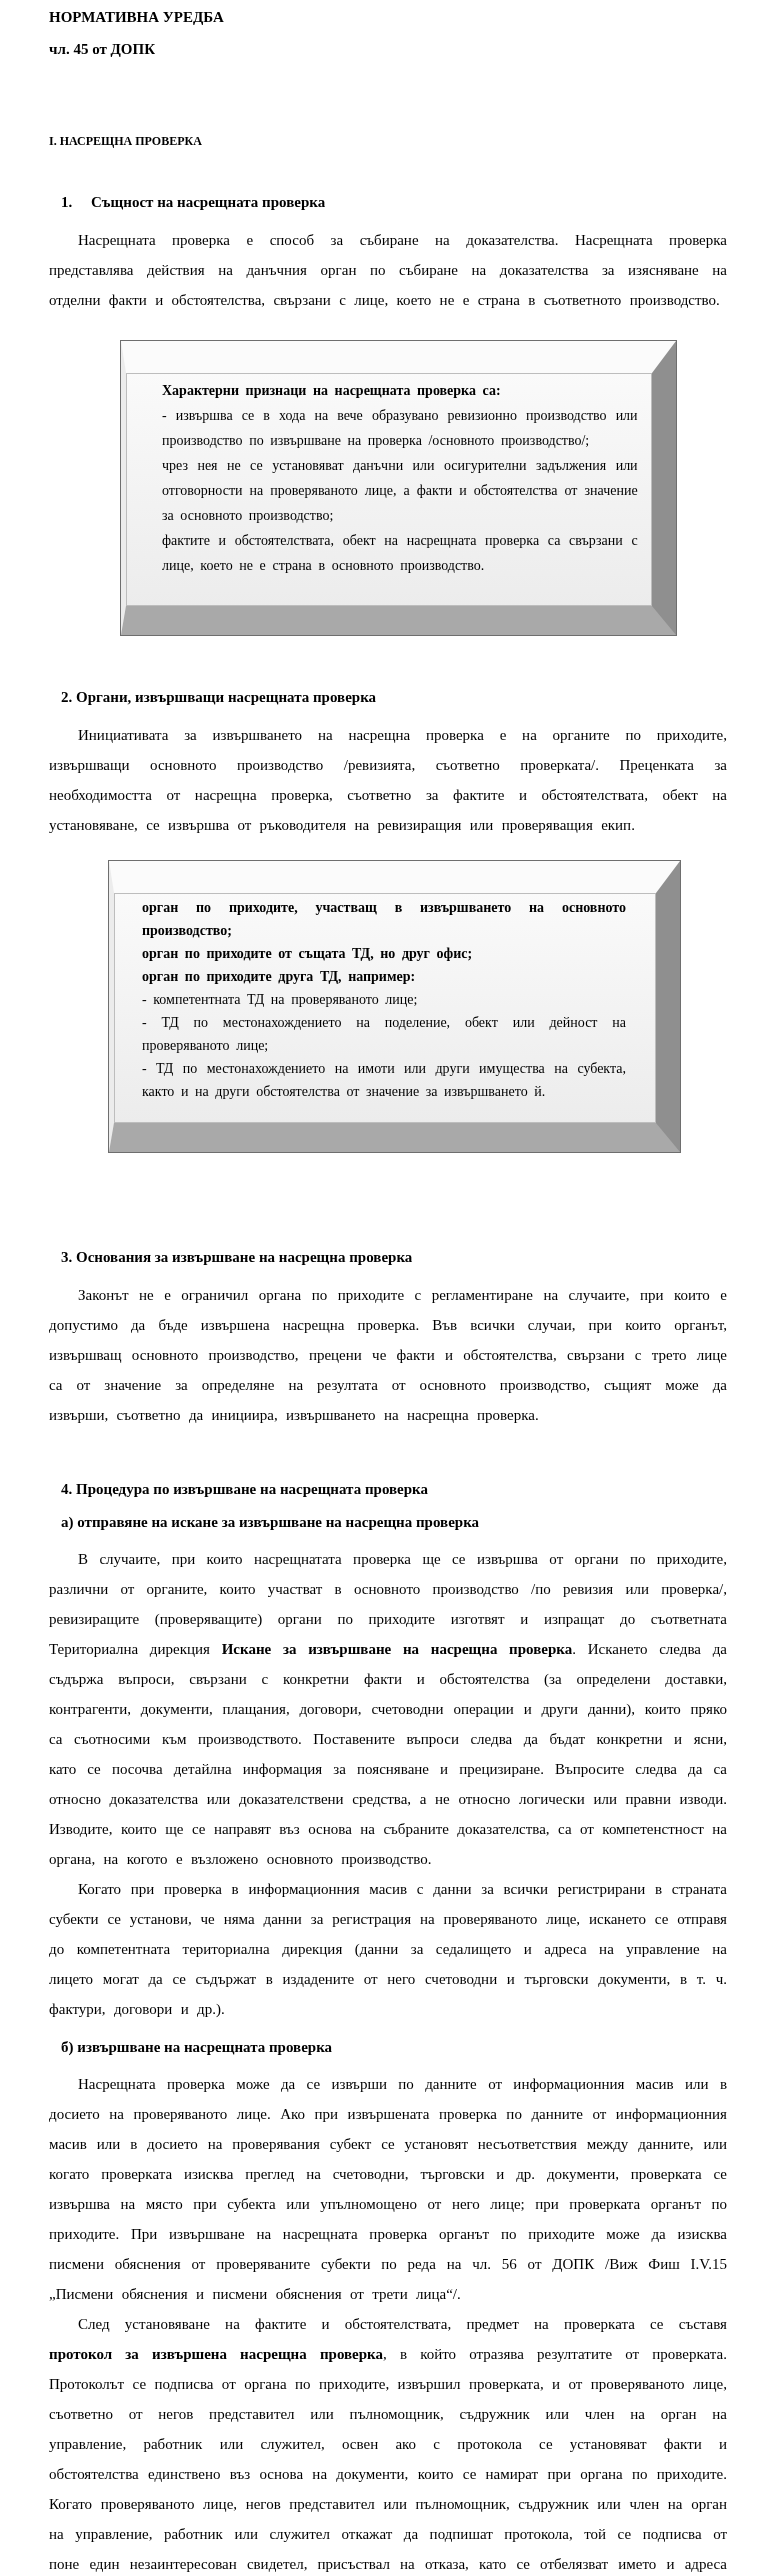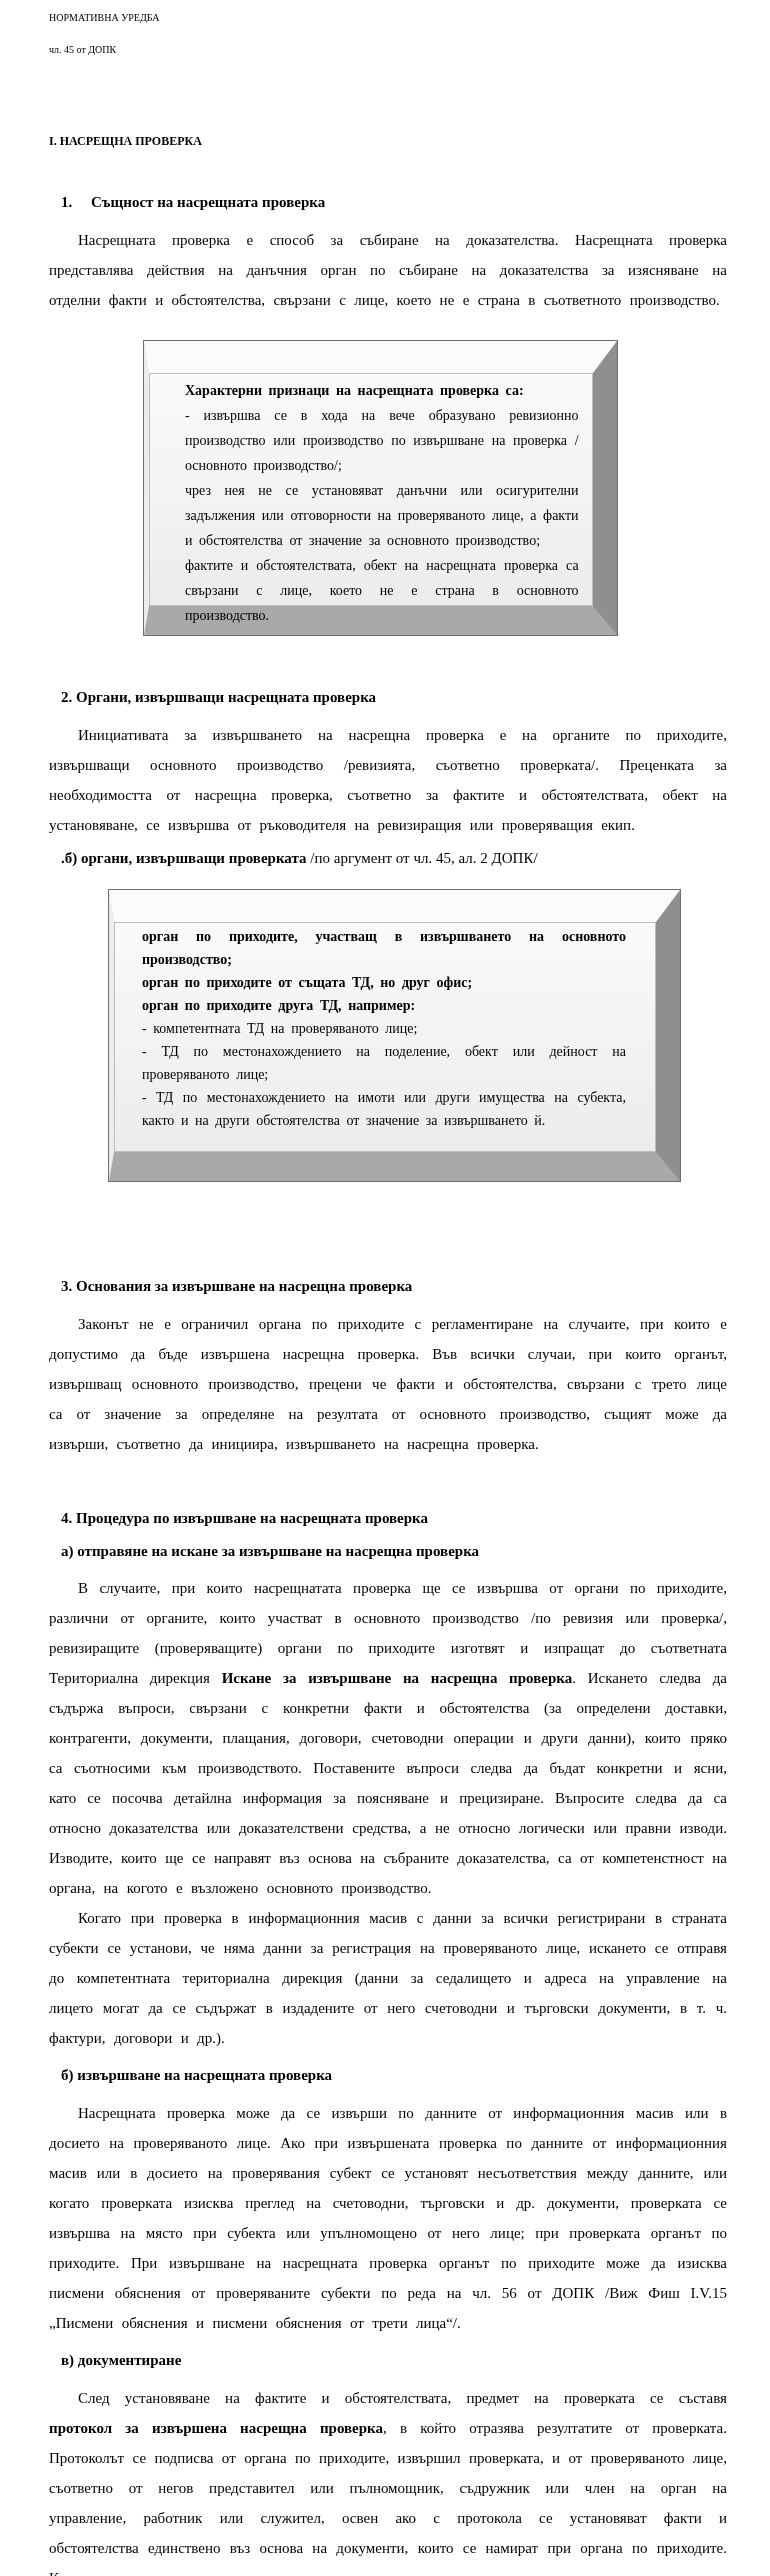--- a/index.html
+++ b/index.html
@@ -2,21 +2,21 @@
 <html style="font-size:8.2px"><head>
 <meta charset="utf-8">
 <style>
   html,body{margin:0;padding:0;}
   body{
     width:771px;height:3947px;overflow:hidden;position:relative;
     background:#ffffff;color:#000;
     font-family:"Liberation Serif", serif;
   }
   .content{padding:0 44px 0 49px;}
-  .small-head{font-weight:normal;font-size:10px;line-height:19.6px;}
+  .small-head{font-weight:bold;font-size:15px;line-height:19.6px;}
   .head1{padding-top:8.2px;}
   .head2{margin-top:12.4px;}
   .sec-title{font-weight:bold;font-size:12px;line-height:21.6px;}
   .s1-title{margin-top:71px;}
   .h-num{display:inline-block;min-width:30px;}
   .sub-head{font-weight:bold;font-size:15px;line-height:20.6px;margin:12px;}
   .h-sushtnost{margin-top:40px;}
   p.body{
     font-size:15px;line-height:30px;margin:0;
     text-align:justify;text-indent:29px;word-spacing:4.6px;
@@ -33,21 +33,21 @@
   
   .box3d{
     box-sizing:border-box;
     border-style:solid;
     border-color:#fbfbfb #8f8f8f #a9a9a9 #ececec;
     border-width:32px 24px 29px 5.2px;
     outline:1px solid #6e6e6e;
     background:linear-gradient(180deg,#fafafa 0%,#ececec 100%);
     box-shadow:inset 0 0 0 1px #bdbdbd;
   }
-  .box1{margin-left:95px;width:473px;height:294px;margin-top:26px;}
+  .box1{margin-left:72px;width:555px;height:294px;margin-top:26px;}
   .box2{margin-left:60px;width:571px;height:291px;margin-top:21.6px;}
   .box-inner1{padding:5.2px 14.4px 0 36px;}
   .box-inner2{padding:3.1px 30px 0 28px;}
   .box3d p{margin:0;font-size:14px;text-align:justify;word-spacing:3.1px;}
   .box1 p{line-height:25px;}
   .box2 p{line-height:23px;}
   .box3d .b{font-weight:bold;}
 </style>
 </head>
 <body>
@@ -69,21 +69,20 @@
       <p>-    извършва се в хода на вече образувано ревизионно производство или производство по извършване на проверка /основното производство/;</p>
       <p>чрез нея не се установяват данъчни или осигурителни задължения или отговорности на проверяваното лице, а факти и обстоятелства от значение за основното производство;</p>
       <p>фактите и обстоятелствата, обект на насрещната проверка са свързани с лице, което не  е страна в основното производство.</p>
     </div>
   </div>
 
   <div class="sub-head h2-organi">2. Органи, извършващи насрещната проверка</div>
 
   <p class="body mt20">Инициативата за извършването на насрещна проверка е на органите по приходите, извършващи основното производство /ревизията, съответно проверката/. Преценката за необходимостта от насрещна проверка, съответно за фактите и обстоятелствата, обект на установяване, се извършва от  ръководителя на ревизиращия или проверяващия екип.</p>
 
-  <div class="sub-head mt16"><span>.б) органи, извършващи проверката</span><span class="reg"> /по аргумент от чл. 45, ал. 2 ДОПК/</span></div>
 
   <div class="box3d box2">
     <div class="box-inner2">
       <p class="b">орган по приходите, участващ в извършването на основното производство;</p>
       <p class="b">орган по приходите от същата ТД, но друг офис;</p>
       <p class="b">орган по приходите друга ТД, например:</p>
       <p>-   компетентната ТД на проверяваното лице;</p>
       <p>- ТД по местонахождението на поделение, обект или дейност на проверяваното лице;</p>
       <p>- ТД по местонахождението на имоти или други имущества на субекта, както и на други обстоятелства от значение за извършването й.</p>
     </div>
@@ -95,17 +94,16 @@
   <div class="sub-head h4-procedura">4. Процедура по извършване на насрещната проверка</div>
   <div class="sub-head mt24">а) отправяне на искане за извършване на насрещна проверка</div>
 
   <p class="body mt20"><span>В случаите, при които насрещнатата проверка ще се извършва от органи по приходите, различни от органите, които участват в основното производство /по ревизия или проверка/, ревизиращите (проверяващите) органи по приходите изготвят и изпращат до съответната Териториална дирекция </span><b>Искане за извършване на насрещна проверка</b><span>. Искането следва да съдържа въпроси, свързани с конкретни факти и обстоятелства (за определени доставки, контрагенти, документи, плащания, договори, счетоводни операции и други данни), които пряко са съотносими към производството. Поставените въпроси следва да бъдат конкретни и ясни, като се посочва детайлна информация за поясняване и прецизиране. Въпросите следва да са относно доказателства или доказателствени средства, а не относно логически или правни изводи. Изводите, които ще се направят въз основа на събраните доказателства, са от компетенстност на органа, на когото е възложено основното производство.</span></p>
 
   <p class="body">Когато при проверка в информационния масив с данни за всички регистрирани в страната субекти се установи, че няма данни за регистрация на проверяваното лице, искането се отправя до компетентната териториална дирекция (данни за седалището и адреса на управление на лицето могат да се съдържат в издадените от него счетоводни и търговски документи, в т. ч. фактури, договори и др.).</p>
 
   <div class="sub-head mt24">б) извършване на насрещната проверка</div>
   <p class="body mt16">Насрещната проверка може да се извърши по данните от информационния масив или в досието на проверяваното лице. Ако при извършената проверка по данните от информационния масив или в досието на проверявания субект се установят несъответствия между данните, или когато проверката изисква преглед на счетоводни, търговски и др. документи, проверката се извършва на място при субекта или упълномощено от него лице; при проверката органът по приходите. При извършване на насрещната проверка органът по приходите може да изисква писмени обяснения от проверяваните субекти по реда на чл. 56 от ДОПК /Виж Фиш I.V.15 „Писмени обяснения и писмени обяснения от трети лица“/.</p>
 
-  <div class="sub-head mt24">в) документиране</div>
   <p class="body mt16"><span>След установяване на фактите и обстоятелствата, предмет на проверката се съставя </span><b>протокол за извършена насрещна проверка</b><span>, в който отразява резултатите от проверката. Протоколът се подписва от органа по приходите, извършил проверката, и от проверяваното лице, съответно от негов представител или пълномощник, съдружник или член на орган на управление, работник или служител, освен ако с протокола се установяват факти и обстоятелства единствено въз основа на документи, които се намират при органа по приходите. Когато проверяваното лице, негов представител или пълномощник, съдружник или член на орган на управление, работник или служител откажат да подпишат протокола, той се подписва от поне един незаинтересован свидетел, присъствал на отказа, като се отбелязват името и адреса му.</span></p>
 
 </div>
 
 
 </body></html>

